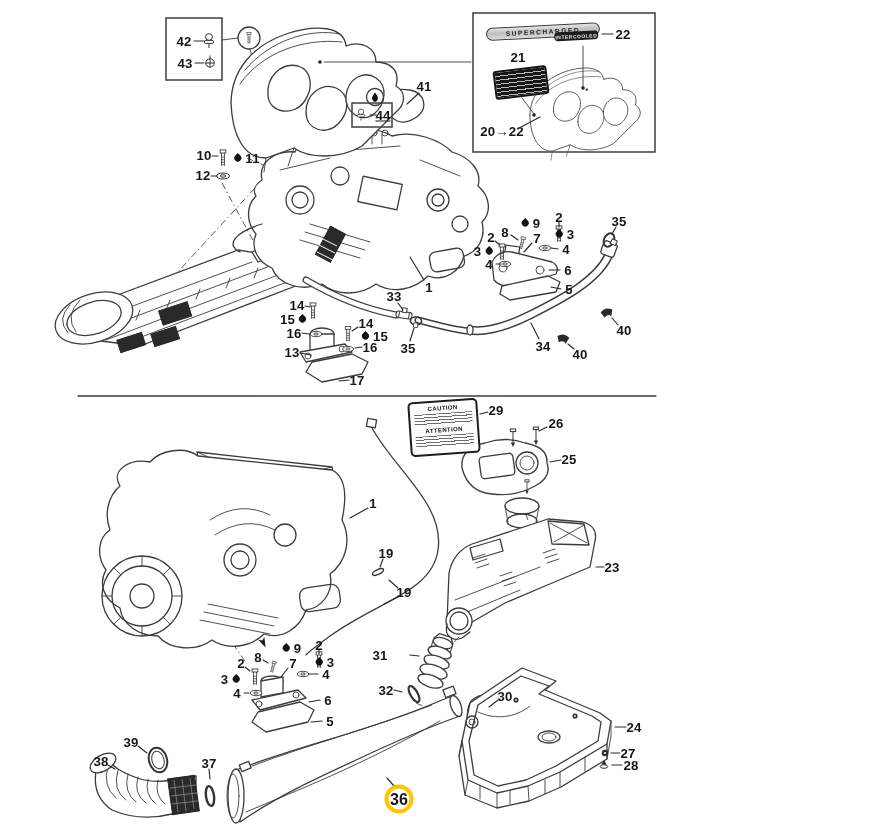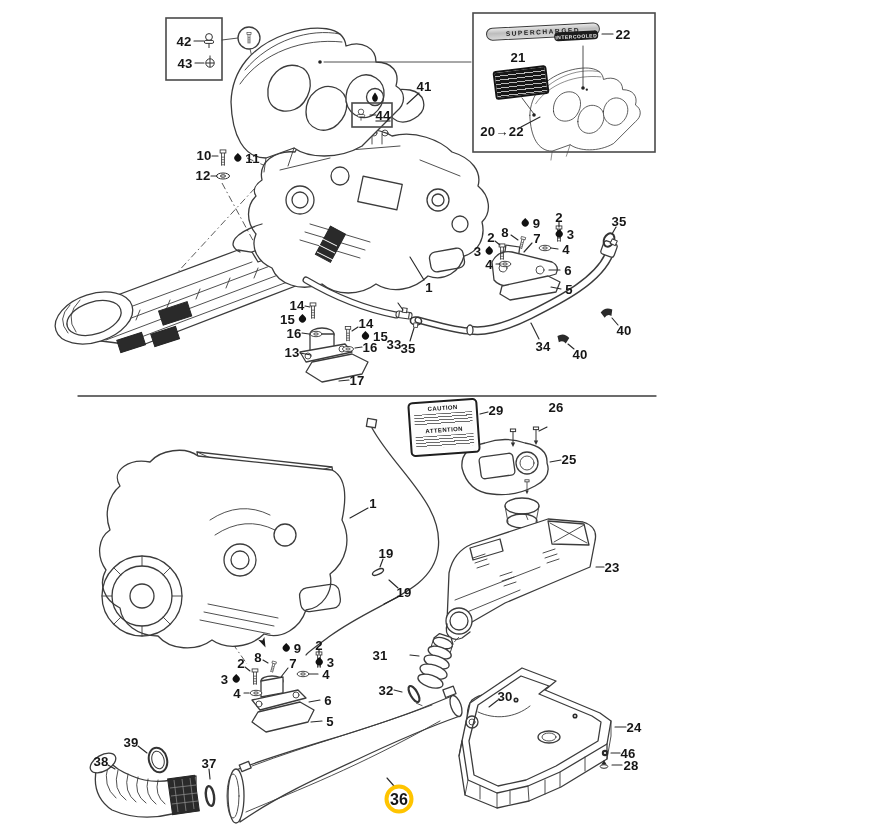--- a/index.html
+++ b/index.html
@@ -512,21 +512,21 @@
       </div>
       <div class="co" style="left: 518px; top: 57px;">
         <span>21</span>
       </div>
       <div class="co" style="left: 502px; top: 131px;">
         <span>20→22</span>
       </div>
       <div class="co" style="left: 429px; top: 287px;">
         <span>1</span>
       </div>
-      <div class="co" style="left: 394px; top: 296px; margin-top: 48px;">
+      <div class="co" style="left: 394px; top: 296px;">
         <span>33</span>
       </div>
       <div class="co" style="left: 408px; top: 348px;">
         <span>35</span>
       </div>
       <div class="co" style="left: 297px; top: 305px;">
         <span>14</span>
       </div>
       <div class="co" style="left: 294px; top: 319px;">
         <span>15</span>
@@ -595,21 +595,21 @@
       </div>
       <div class="co" style="left: 624px; top: 330px;">
         <span>40</span>
       </div>
       <div class="co" style="left: 580px; top: 354px;">
         <span>40</span>
       </div>
       <div class="co" style="left: 496px; top: 410px;">
         <span>29</span>
       </div>
-      <div class="co" style="left: 556px; top: 407px;">
+      <div class="co" style="left: 556px; top: 423px;">
         <span>26</span>
       </div>
       <div class="co" style="left: 569px; top: 459px;">
         <span>25</span>
       </div>
       <div class="co" style="left: 612px; top: 567px;">
         <span>23</span>
       </div>
       <div class="co" style="left: 373px; top: 503px;">
         <span>1</span>
@@ -626,21 +626,21 @@
       <div class="co" style="left: 386px; top: 690px;">
         <span>32</span>
       </div>
       <div class="co" style="left: 505px; top: 696px;">
         <span>30</span>
       </div>
       <div class="co" style="left: 634px; top: 727px;">
         <span>24</span>
       </div>
       <div class="co" style="left: 628px; top: 753px;">
-        <span>46</span>
+        <span>27</span>
       </div>
       <div class="co" style="left: 631px; top: 765px;">
         <span>28</span>
       </div>
       <div class="co" style="left: 241px; top: 663px;">
         <span>2</span>
       </div>
       <div class="co" style="left: 231px; top: 679px;">
         <span>3</span>
         <span class="drp"></span>

